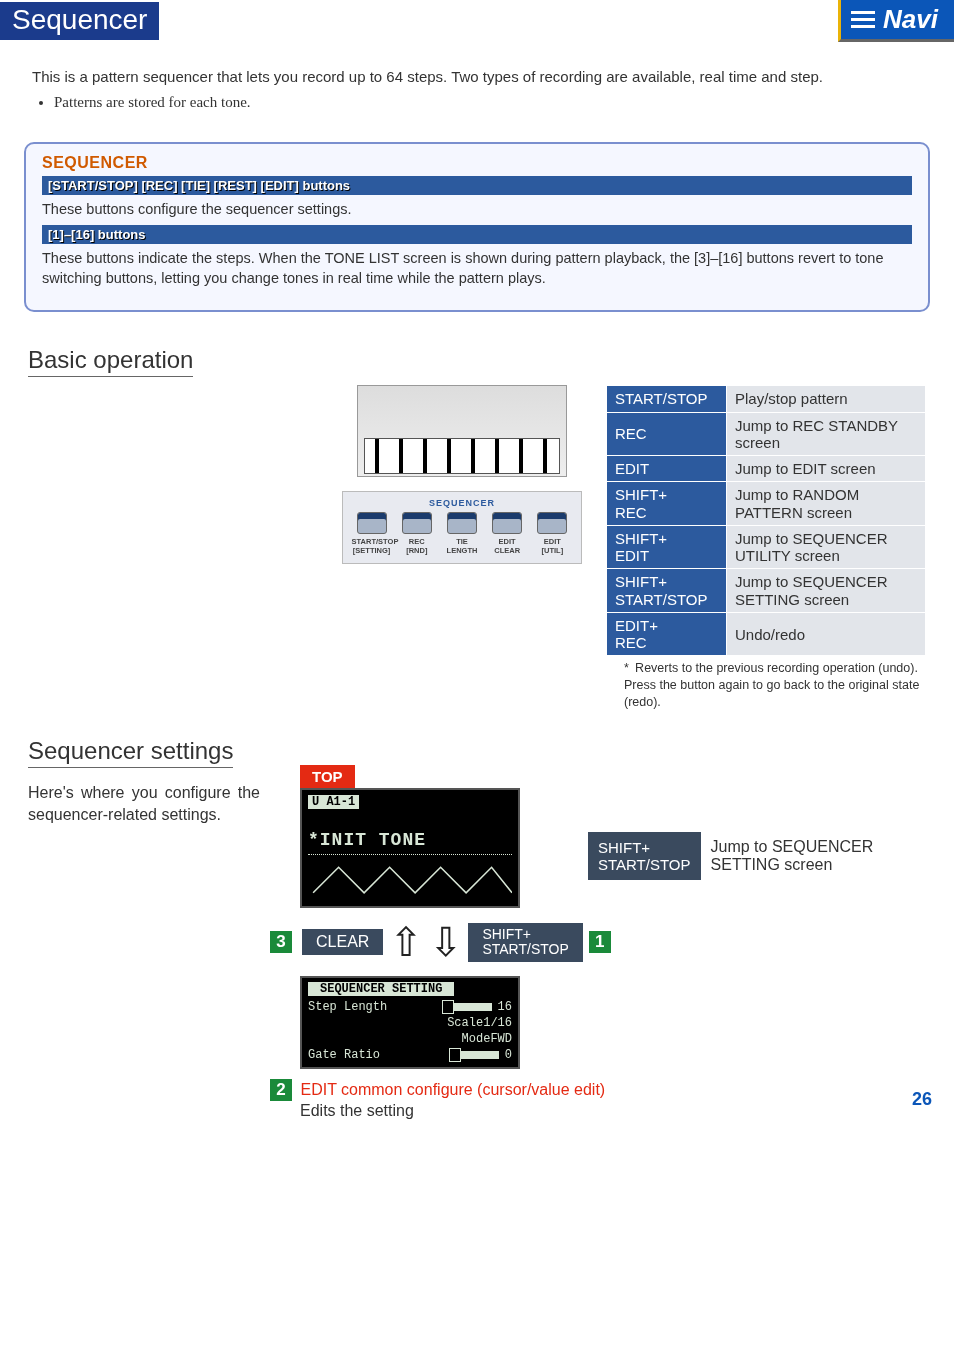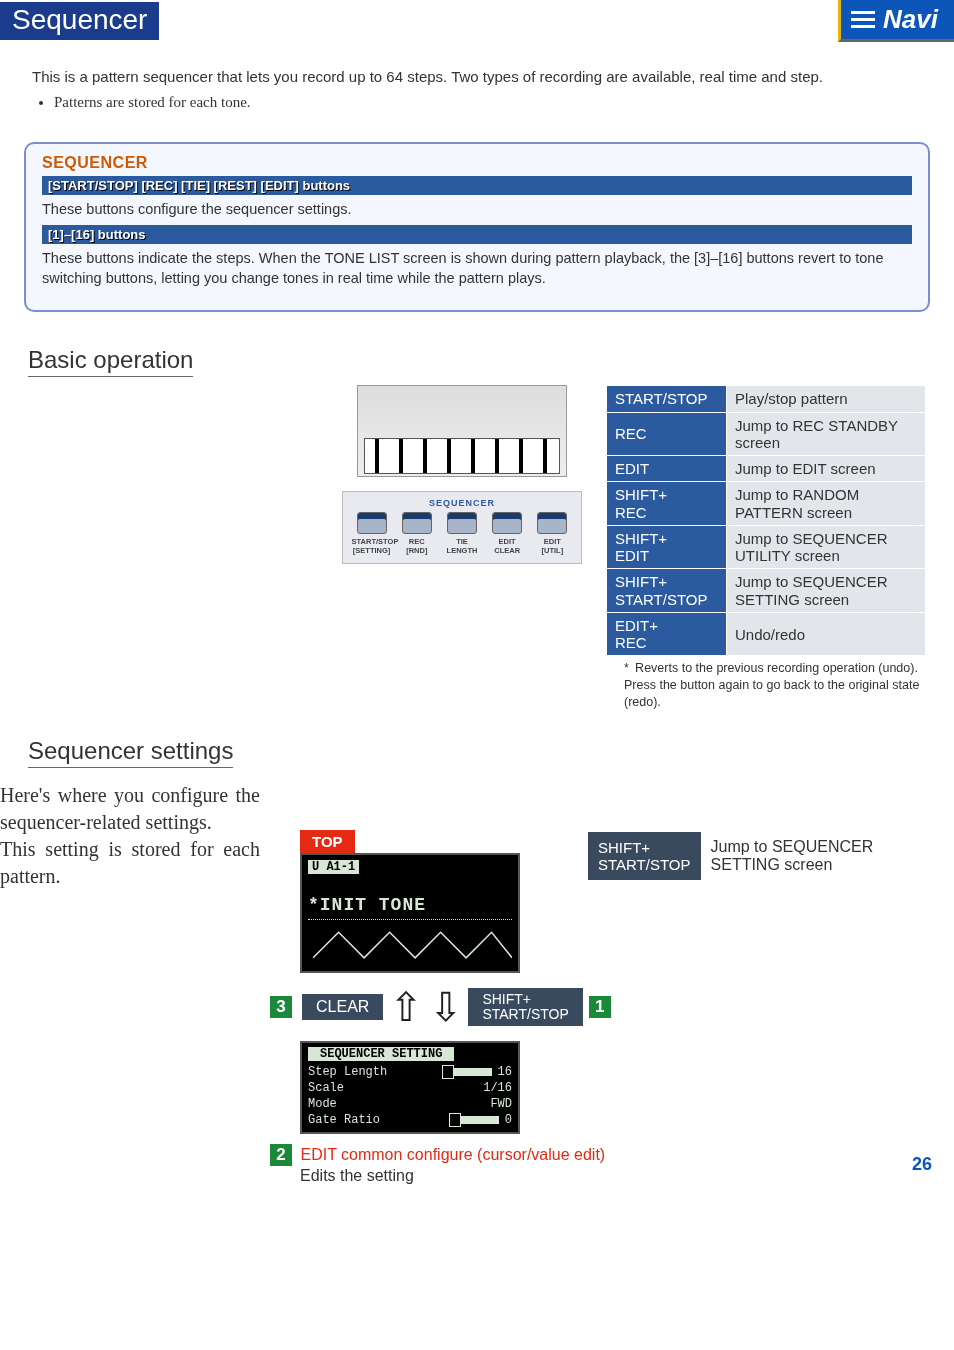--- a/index.html
+++ b/index.html
@@ -26,35 +26,35 @@
   .seq-illus .title { color:#2c5a9e; font-weight:700; font-size:9px; margin-bottom:4px; letter-spacing:1px;}
   .seq-btns { display:flex; justify-content:space-around; margin-bottom:4px;}
   .seq-btns .b { width:30px; height:22px; background:#a8b5c8; border:1px solid #666; border-radius:3px; box-shadow: inset 0 6px 0 #1b3b6c;}
   .seq-lbls { display:flex; justify-content:space-around; font-size:7.5px; font-weight:700; color:#444;}
   .seq-lbls span { width:40px; text-align:center; line-height:1.1;}
   .ops-table { flex: 0 0 320px; border-collapse: collapse; width: 320px; }
   .ops-table td { border: 1px solid #fff; padding: 4px 8px; font-size: 15px; }
   .ops-table td.key { background: #2c5a9e; color: #fff; width: 120px; line-height:1.15;}
   .ops-table td.desc { background: #e2e5ea; color:#333; line-height:1.15;}
   .footnote { font-size: 12.5px; color:#333; padding: 4px 4px 0 18px; line-height:1.35; width:320px; }
-  .settings-blurb { width: 260px; font-size: 20px; line-height:1.35; color:#333; margin-top:6px; text-align: justify; font-family: Liberation Serif, serif;}
+  .settings-blurb { width: 260px; font-size: 16px; line-height:1.35; color:#333; padding-left: 28px; margin-top:6px; text-align: justify;}
   .flow { position: relative; margin-left: 300px; margin-top: -60px; width: 620px; }
   .top-badge { background:#e42a13; color:#fff; font-weight:700; font-size:15px; padding:3px 12px; display:inline-block;}
   .lcd { width: 220px; background:#000; color:#d8e6d6; font-family:"Courier New",monospace; font-size:13px; padding:4px 6px 6px 6px; margin-top:0; border:2px solid #555;}
   .lcd .l1 { background:#d8e6d6; color:#000; font-weight:700; display:inline-block; padding:0 4px; font-size:12px; margin-bottom:21px;text-align:center;}
   .lcd .big { font-weight:700; font-size:18px; letter-spacing:1px;}
   .lcd .graph { height: 46px; border-top:1px dotted #d8e6d6; margin-top:4px; position:relative;}
   .lcd .graph svg { width:100%; height:100%;}
   .step-num { display:inline-block; width:22px; height:22px; background:#1a8a3a; color:#fff; font-weight:700; text-align:center; line-height:22px; font-size:17px; margin-right:4px;}
   .nav-row { display:flex; align-items:center; gap:6px; margin: 14px 0 14px -30px;}
   .pill { background:#3a4a5e; color:#fff; padding:4px 14px; font-size:16px; display:inline-block; line-height:1.1;}
   .arrow { font-size: 40px; color:#222; line-height:1;}
   .lcd2 { width: 220px; background:#000; color:#d8e6d6; font-family:"Courier New",monospace; font-size:12px; padding:4px 6px; border:2px solid #555;}
   .lcd2 .hdr { background:#d8e6d6; color:#000; font-weight:700; padding:0 12px; display:inline-block; margin-bottom:3px;}
-  .lcd2 .row { display:flex; justify-content:space-between; padding:1px 0;}
+  .lcd2 .row { display:flex; justify-content:flex-end; padding:1px 0;}
   .lcd2 .row .sl { width:50px; height:8px; background:#d8e6d6; position:relative; margin-top:3px;}
   .lcd2 .row .sl::after { content:""; position:absolute; width:10px; height:12px; background:#000; border:1px solid #d8e6d6; top:-3px;}
   .callout { font-size:16px; line-height:1.3;}
   .callout .a { color:#e42a13; }
   .callout .b { color:#333; }
   .small-table-wrap { position:absolute; left:588px; top:832px; }
   .small-table { border-collapse:collapse; }
   .small-table td.key { background:#3a4a5e; color:#fff; padding:6px 10px; font-size:15px; line-height:1.15;}
   .small-table td.desc { font-size:16px; padding:6px 10px;}
   .pagenum { position:absolute; bottom:12px; right:22px; color:#0b56b8; font-weight:700; font-size:18px;}
@@ -158,21 +158,20 @@
       </table>
     <div class="footnote">* Reverts to the previous recording operation (undo). Press the button again to go back to the original state (redo).</div>
   </div>
 </div>
 
 <div style="display:flex; align-items:flex-end; margin-top:10px;">
   <div class="h2">Sequencer settings</div>
 </div>
 <div class="settings-blurb">
   <span>Here's where you configure the sequencer-related settings.</span><br>
-  <span>This setting is stored for each pattern.</span>
 </div>
 
 <div class="small-table-wrap">
   <table class="small-table">
     <tbody>
         <tr>
       <td class="key" style="white-space:pre-line">SHIFT+
 START/STOP</td>
       <td class="desc">Jump to SEQUENCER SETTING screen</td>
     </tr>

